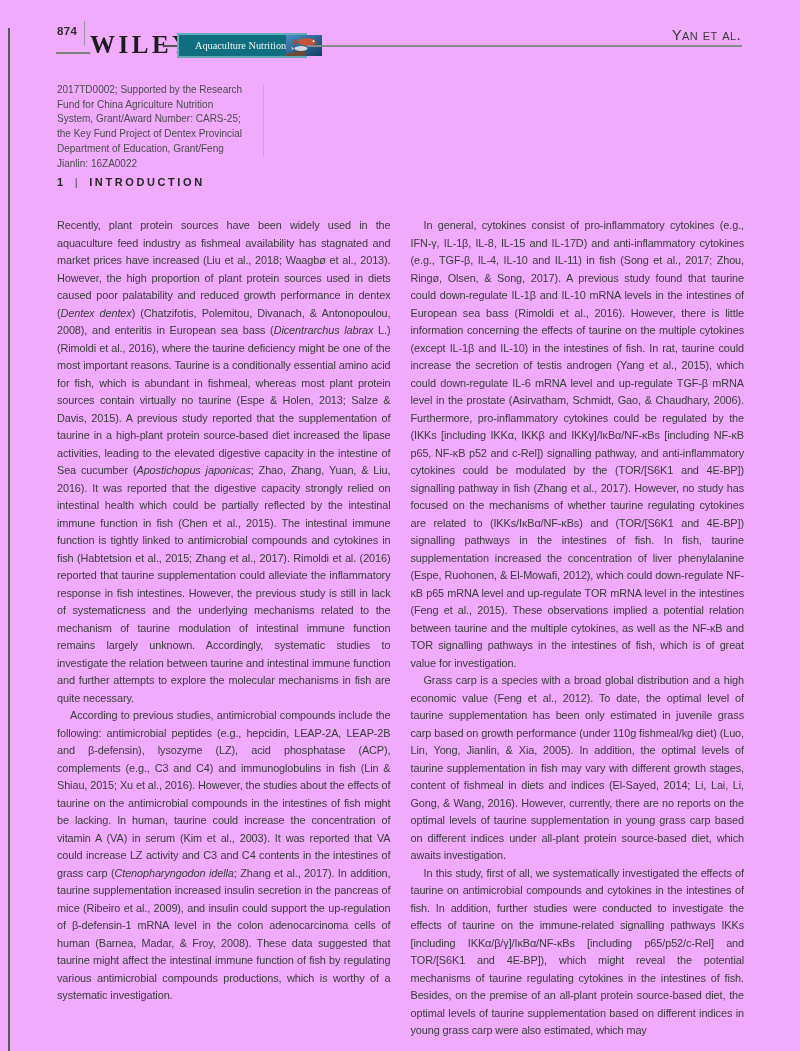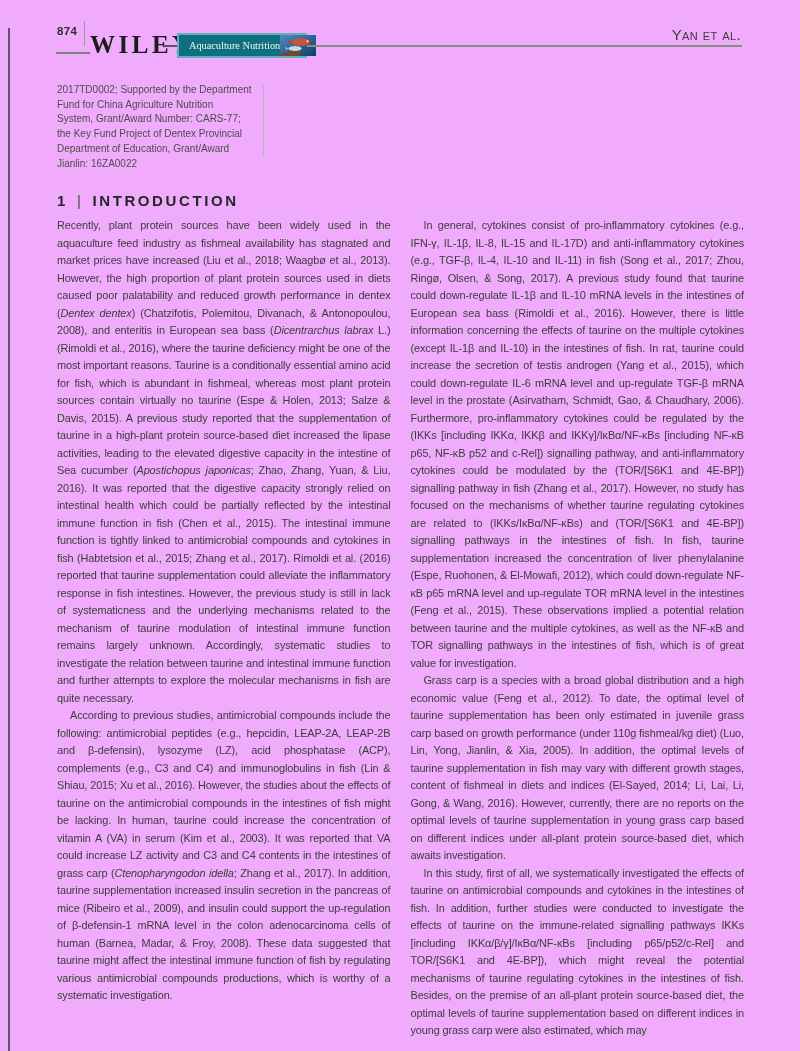--- a/index.html
+++ b/index.html
@@ -9,33 +9,33 @@
 
   
   .page-num{position:absolute;left:57px;top:25px;font-size:11.5px;font-weight:bold;color:#2e2e2e;letter-spacing:.3px;}
   .hdr-vline{position:absolute;left:84px;top:21px;width:1px;height:25px;background:#9a9a9a;}
   .pagenum-rule{position:absolute;left:56px;top:52px;width:34px;height:2px;background:#7f7f7f;}
   .wiley{position:absolute;left:90px;top:31px;font-family:"Liberation Serif","DejaVu Serif",serif;
          font-size:25px;font-weight:bold;letter-spacing:3.5px;color:#1c1c1c;}
   .wiley-dash{position:absolute;left:163px;top:45px;width:14px;height:2px;background:#555;}
   .banner{position:absolute;left:177px;top:33px;width:130px;height:25px;background:#0f6f80;
           border:2px solid #63adbb;box-sizing:border-box;display:flex;align-items:center;}
-  .banner-text{flex:1;padding-left:10px;font-family:"Liberation Serif","DejaVu Serif",serif;
+  .banner-text{flex:1;padding-left:16px;font-family:"Liberation Serif","DejaVu Serif",serif;
                font-size:10.3px;color:#f2f7f7;white-space:nowrap;}
   .banner-img{width:36px;height:21px;flex:0 0 auto;}
   .hdr-rule{position:absolute;left:307px;top:45px;width:435px;height:2px;background:#8a8a8a;}
   .running-head{position:absolute;top:26px;right:59px;font-size:15px;color:#3b3b3b;
                 font-variant:small-caps;letter-spacing:.4px;}
 
   
   .funding{position:absolute;left:57px;top:83px;width:200px;font-size:10px;line-height:14.7px;color:#4c4c4c;}
   .funding-vline{position:absolute;left:263px;top:85px;width:1px;height:72px;background:#b5b5b5;}
 
   
-  .section-heading{position:absolute;left:57px;top:192px;font-size:15px;font-weight:bold;
+  .section-heading{position:absolute;left:57px;top:176px;font-size:11px;font-weight:bold;
                    letter-spacing:2.6px;color:#262626;}
   .section-heading .pipe{font-weight:normal;color:#4a4a4a;margin:0 9px;}
 
   
   .columns{position:absolute;left:57px;top:217px;width:687px;height:824px;display:flex;gap:20px;overflow:hidden;}
   .col{flex:1 1 0;min-width:0;}
   .col p{margin:0;font-size:10.9px;line-height:17.5px;letter-spacing:-0.1px;
          text-align:justify;color:#3c3c3c;}
   .col p.indent{text-indent:13px;}
   .col p i{font-style:italic;}
@@ -69,25 +69,25 @@
         <circle cx="27.5" cy="6.2" r="0.9" fill="#ffffff"></circle>
         <ellipse cx="15" cy="13.5" rx="6.5" ry="2.6" fill="#cdd6da"></ellipse>
         <polygon points="8.5,13.5 5,11.5 6,13.5 5,15.5" fill="#b6c0c5"></polygon>
       </svg>
     </span>
     <span class="hdr-rule"></span>
     <span class="running-head">Yan et al.</span>
   </header>
 
   <div class="funding">
-    <div>2017TD0002; Supported by the Department</div>
+    <div>2017TD0002; Supported by the Research</div>
     <div>Fund for China Agriculture Nutrition</div>
-    <div>System, Grant/Award Number: CARS-77;</div>
+    <div>System, Grant/Award Number: CARS-25;</div>
     <div>the Key Fund Project of Dentex Provincial</div>
-    <div>Department of Education, Grant/Award</div>
+    <div>Department of Education, Grant/Feng</div>
     <div>Jianlin: 16ZA0022</div>
   </div>
   <div class="funding-vline"></div>
 
   <h1 class="section-heading" style="margin:0;">
     <span>1</span><span class="pipe">|</span><span>INTRODUCTION</span>
   </h1>
 
   <div class="columns">
     <div class="col">

